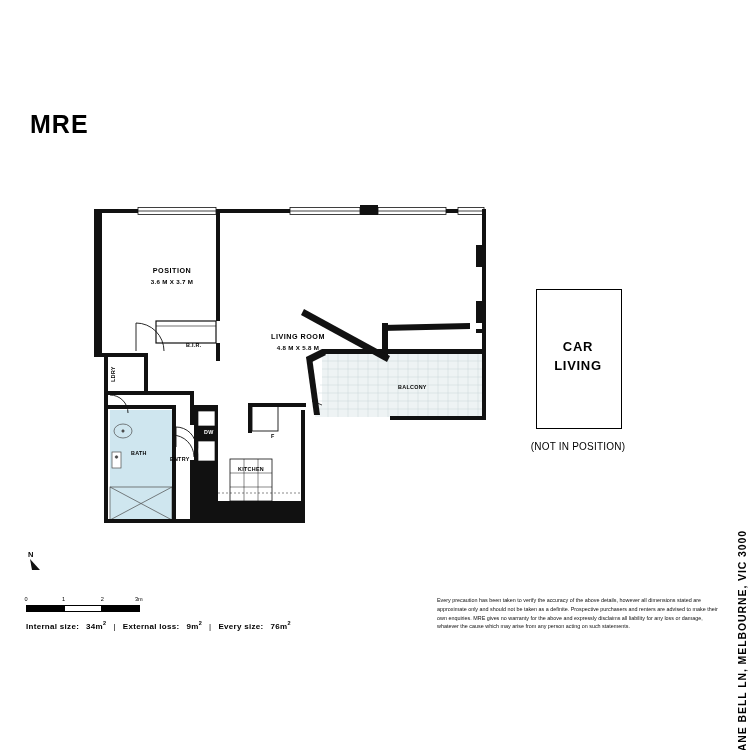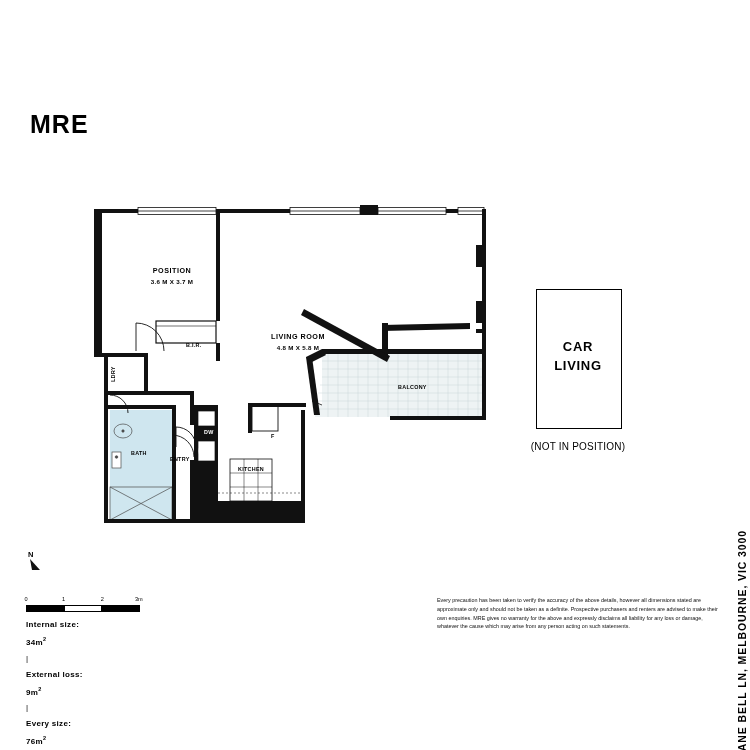--- a/index.html
+++ b/index.html
@@ -124,21 +124,20 @@
   .sizes {
     position: absolute;
     left: 26px;
     top: 620px;
     font-size: 8px;
     font-weight: 700;
     letter-spacing: 0.3px;
     display: flex;
     align-items: baseline;
     gap: 7px;
-    flex-direction: column;
   }
   .sizes .sep { font-weight: 400; color: #000; }
   .sizes sup { font-size: 5.5px; vertical-align: super; }
 
   
   .disclaimer {
     position: absolute;
     left: 437px;
     top: 596px;
     width: 288px;

